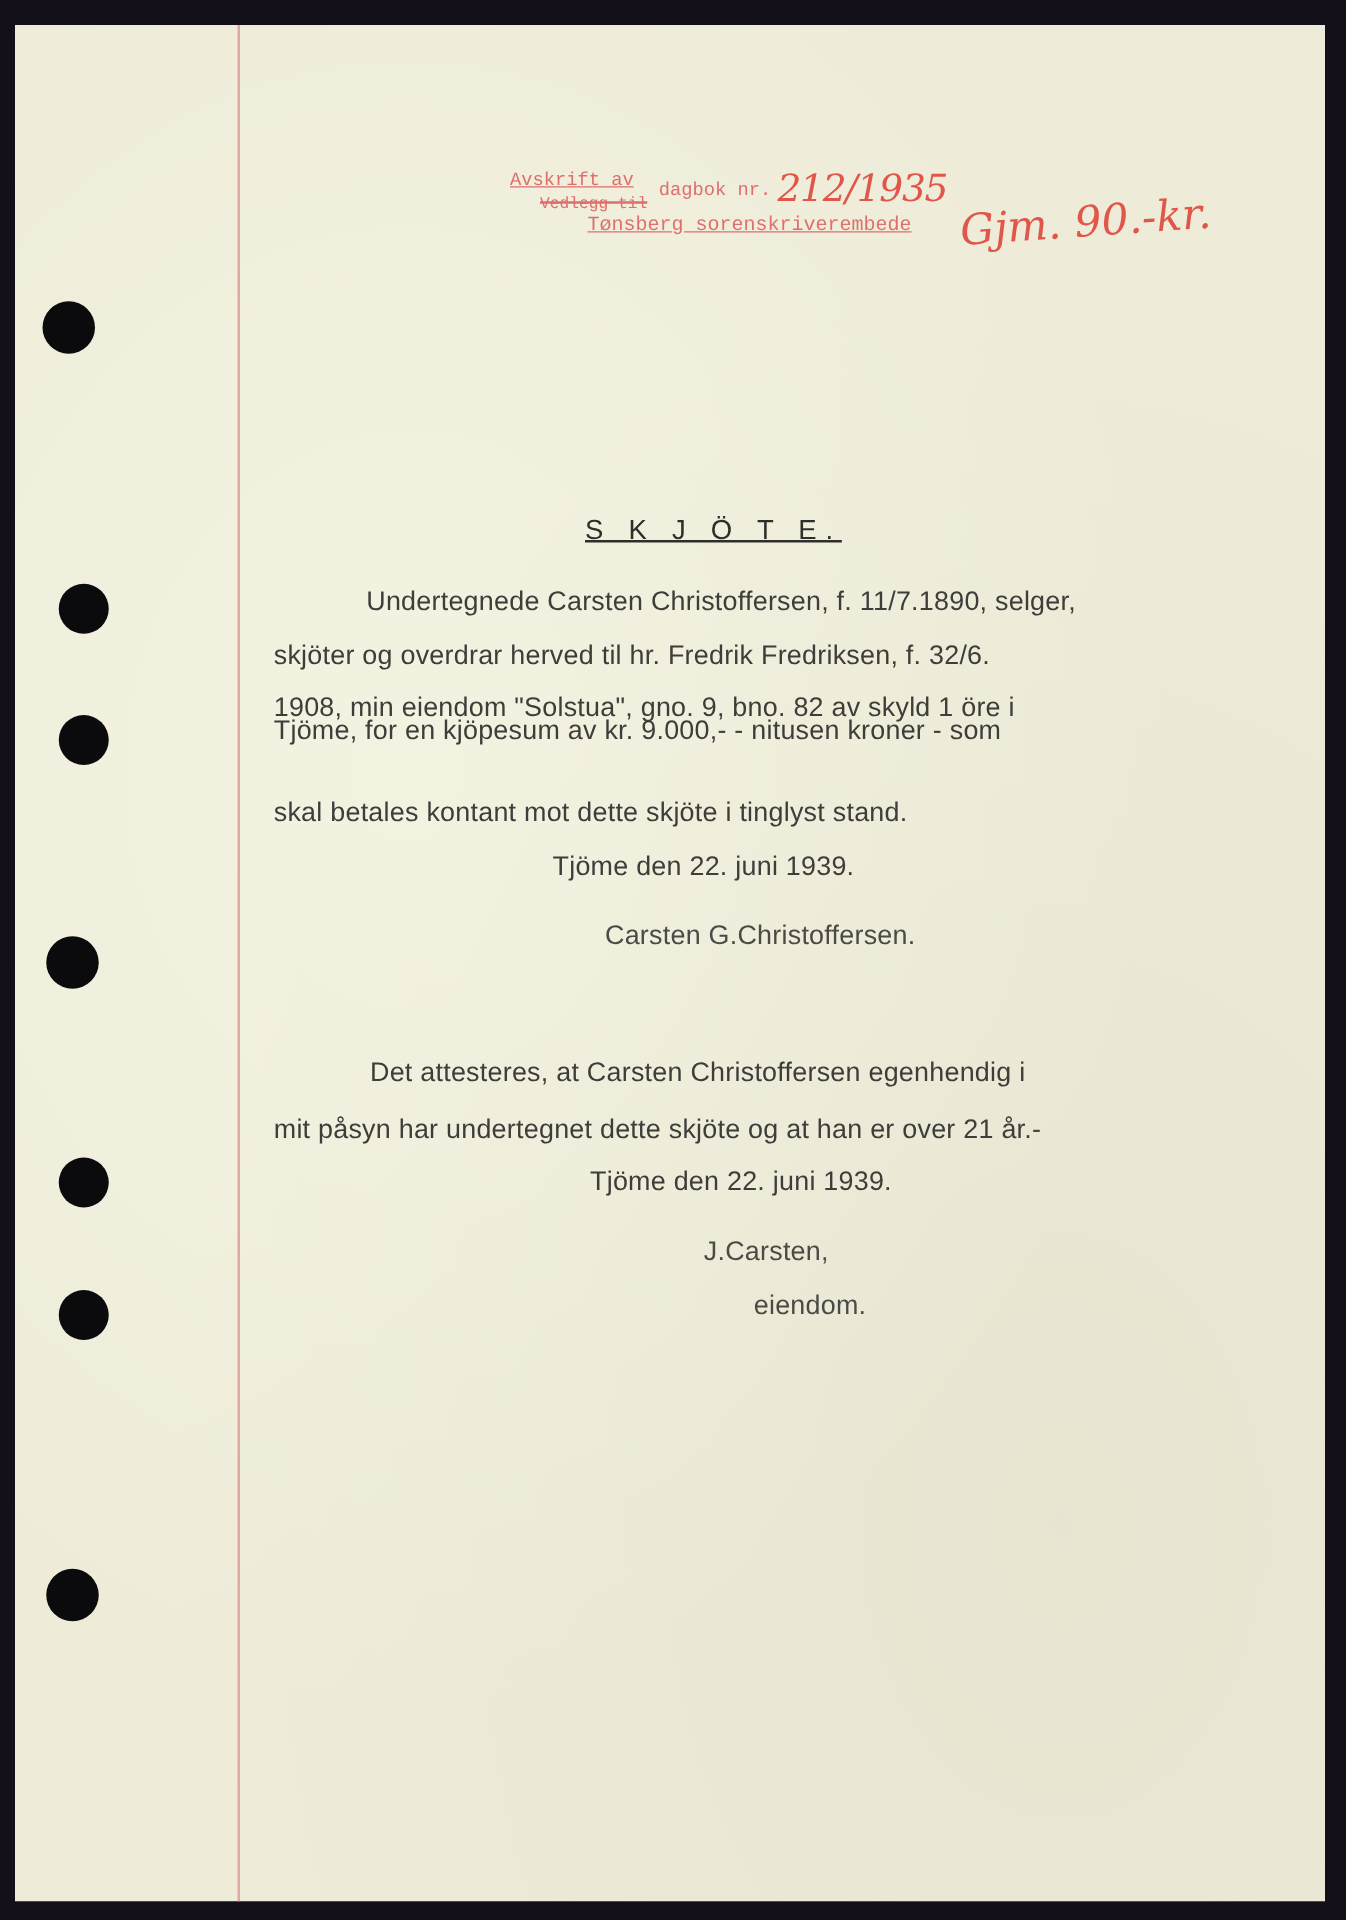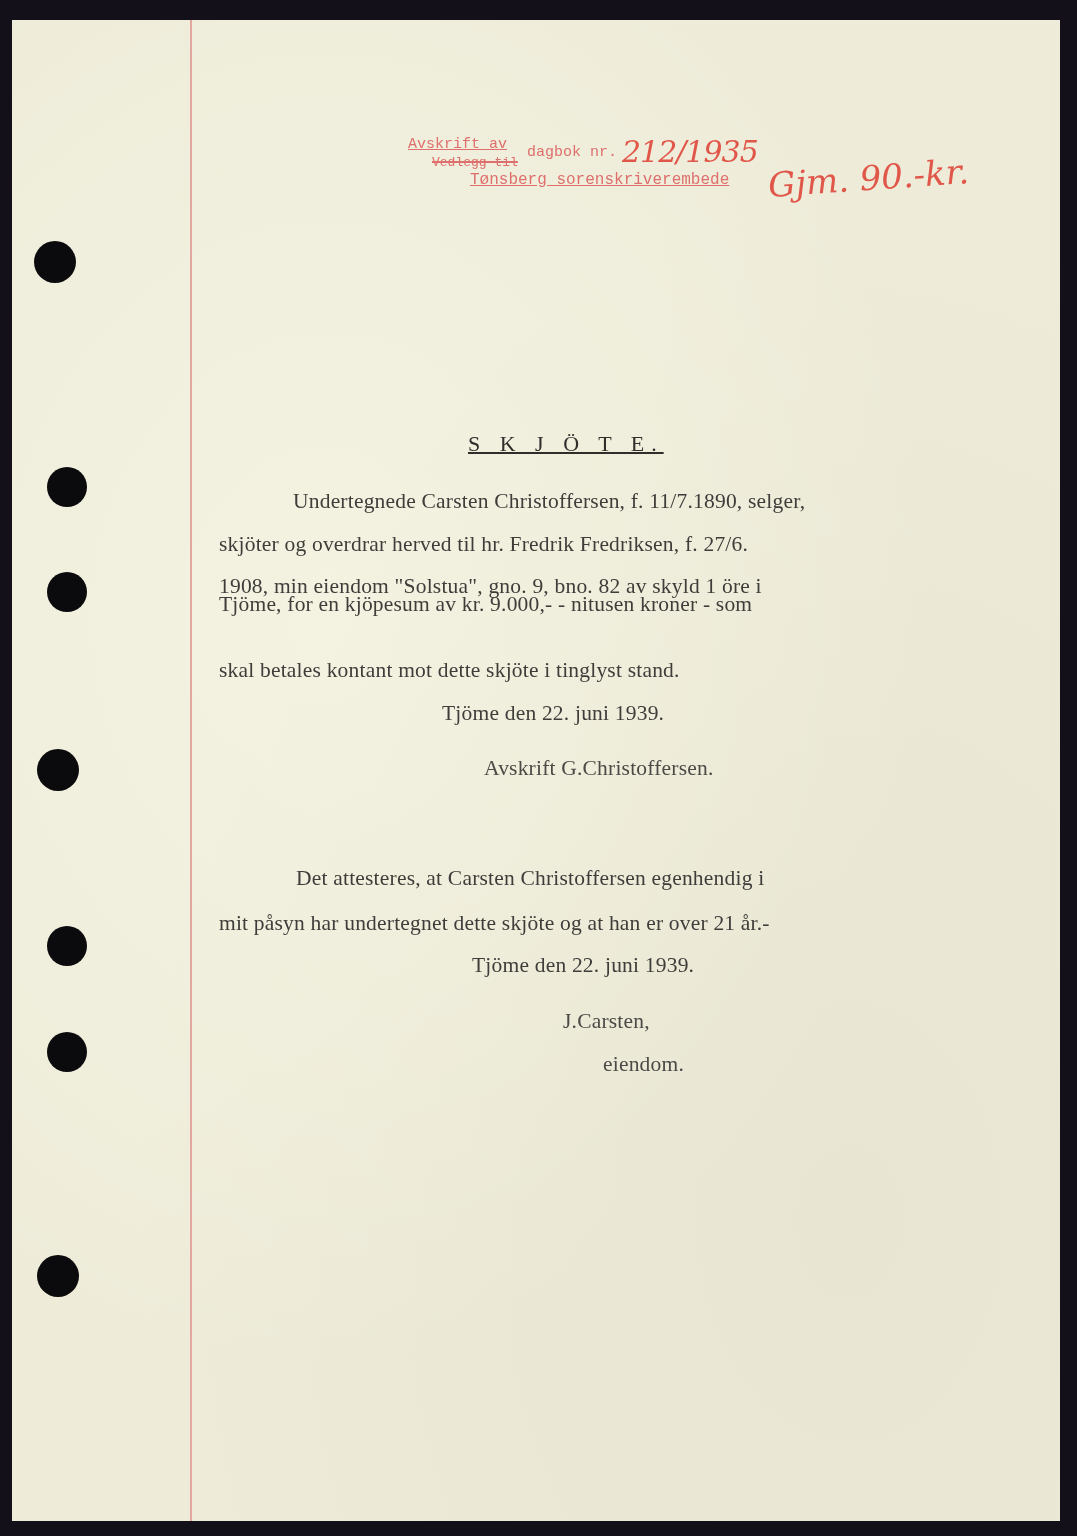--- a/index.html
+++ b/index.html
@@ -66,26 +66,25 @@
     font-size: 30px;
     letter-spacing: -1px;
   }
   .hand-fee {
     left: 768px; top: 158px;
     font-size: 34px;
     transform: rotate(-4deg);
   }
   .typed {
     position: absolute;
-    font-family: Liberation Serif, serif;
+    font-family: Liberation Sans, sans-serif;
     color: #3e3d3a;
     font-size: 21.5px;
     white-space: pre;
     letter-spacing: 0.2px;
-    margin-top: 20px;
   }
   .title {
     left: 468px; top: 411px;
     font-size: 22px;
     letter-spacing: 7px;
     text-decoration: underline;
     text-decoration-thickness: 2px;
     color: #2f2e2b;
   }
   .faint { color: #4b4a46; }
@@ -108,26 +107,26 @@
 <div class="stamp stamp-vedlegg">Vedlegg til</div>
 <div class="stamp stamp-dagbok">dagbok nr.</div>
 <div class="stamp stamp-office">Tønsberg sorenskriverembede</div>
 
 <div class="hand hand-dagnr">212/1935</div>
 <div class="hand hand-fee">Gjm. 90.-kr.</div>
 
 <div class="typed title">S K J Ö T E.</div>
 
 <div class="typed" style="left:293px; top:469px;">Undertegnede Carsten Christoffersen, f. 11/7.1890, selger,</div>
-<div class="typed" style="left:219px; top:512px;">skjöter og overdrar herved til hr. Fredrik Fredriksen, f. 27/6.</div>
+<div class="typed" style="left:219px; top:512px;">skjöter og overdrar herved til hr. Fredrik Fredriksen, f. 32/6.</div>
 <div class="typed" style="left:219px; top:554px;">1908, min eiendom "Solstua", gno. 9, bno. 82 av skyld 1 öre i</div>
 <div class="typed" style="left:219px; top:572px;">Tjöme, for en kjöpesum av kr. 9.000,- - nitusen kroner - som</div>
 <div class="typed" style="left:219px; top:638px;">skal betales kontant mot dette skjöte i tinglyst stand.</div>
 
 <div class="typed" style="left:442px; top:681px;">Tjöme den 22. juni 1939.</div>
-<div class="typed faint" style="left:484px; top:736px;">Avskrift G.Christoffersen.</div>
+<div class="typed faint" style="left:484px; top:736px;">Carsten G.Christoffersen.</div>
 
 <div class="typed" style="left:296px; top:846px;">Det attesteres, at Carsten Christoffersen egenhendig i</div>
 <div class="typed" style="left:219px; top:891px;">mit påsyn har undertegnet dette skjöte og at han er over 21 år.-</div>
 <div class="typed" style="left:472px; top:933px;">Tjöme den 22. juni 1939.</div>
 
 <div class="typed faint" style="left:563px; top:989px;">J.Carsten,</div>
 <div class="typed faint" style="left:603px; top:1032px;">eiendom.</div>
 
 </body></html>

